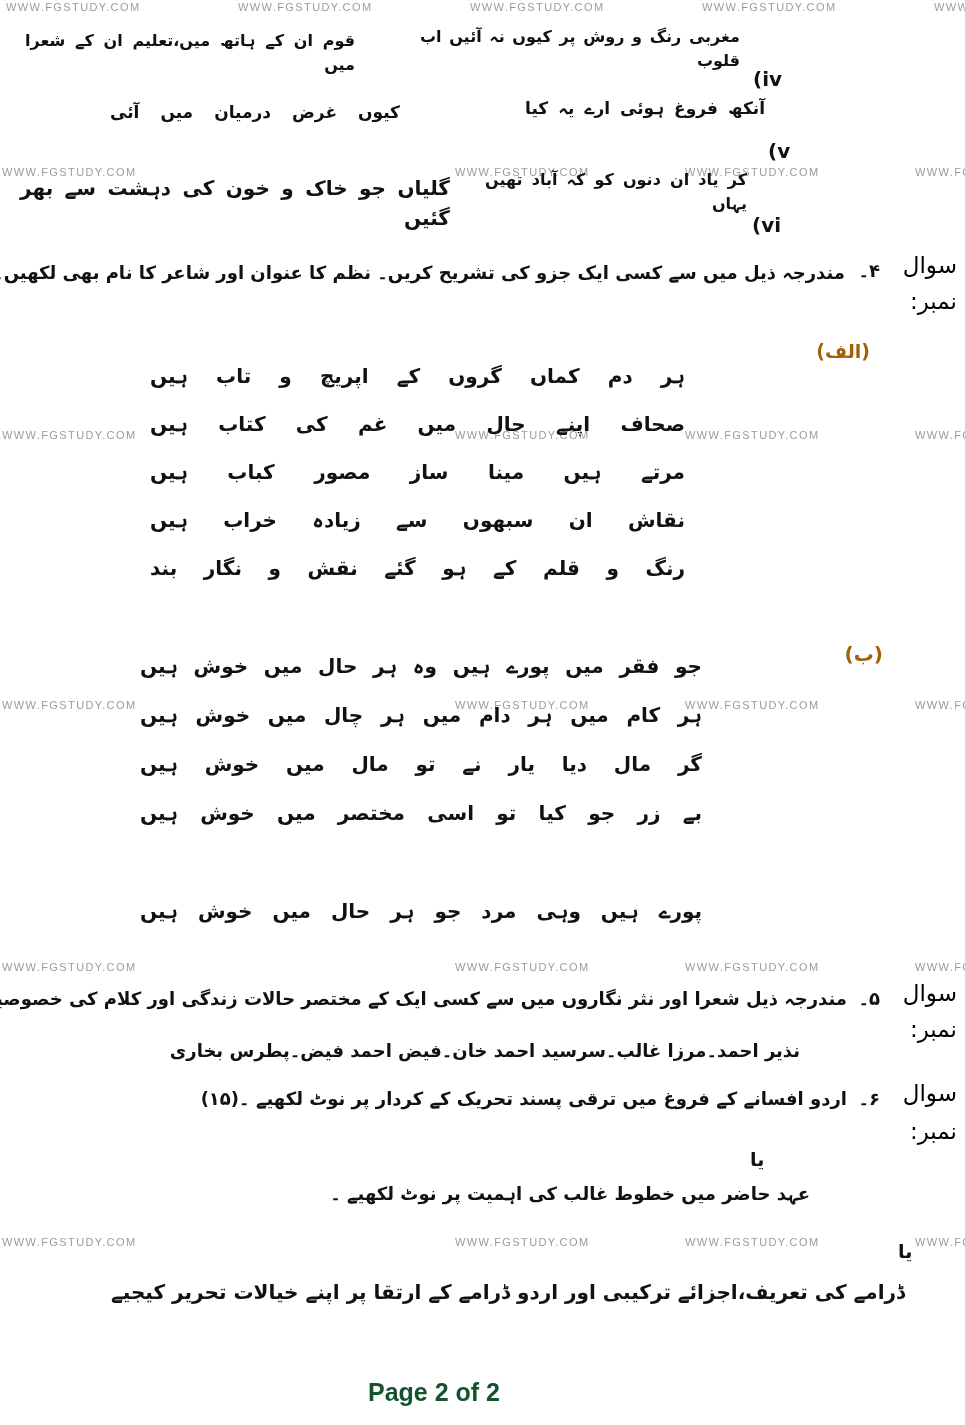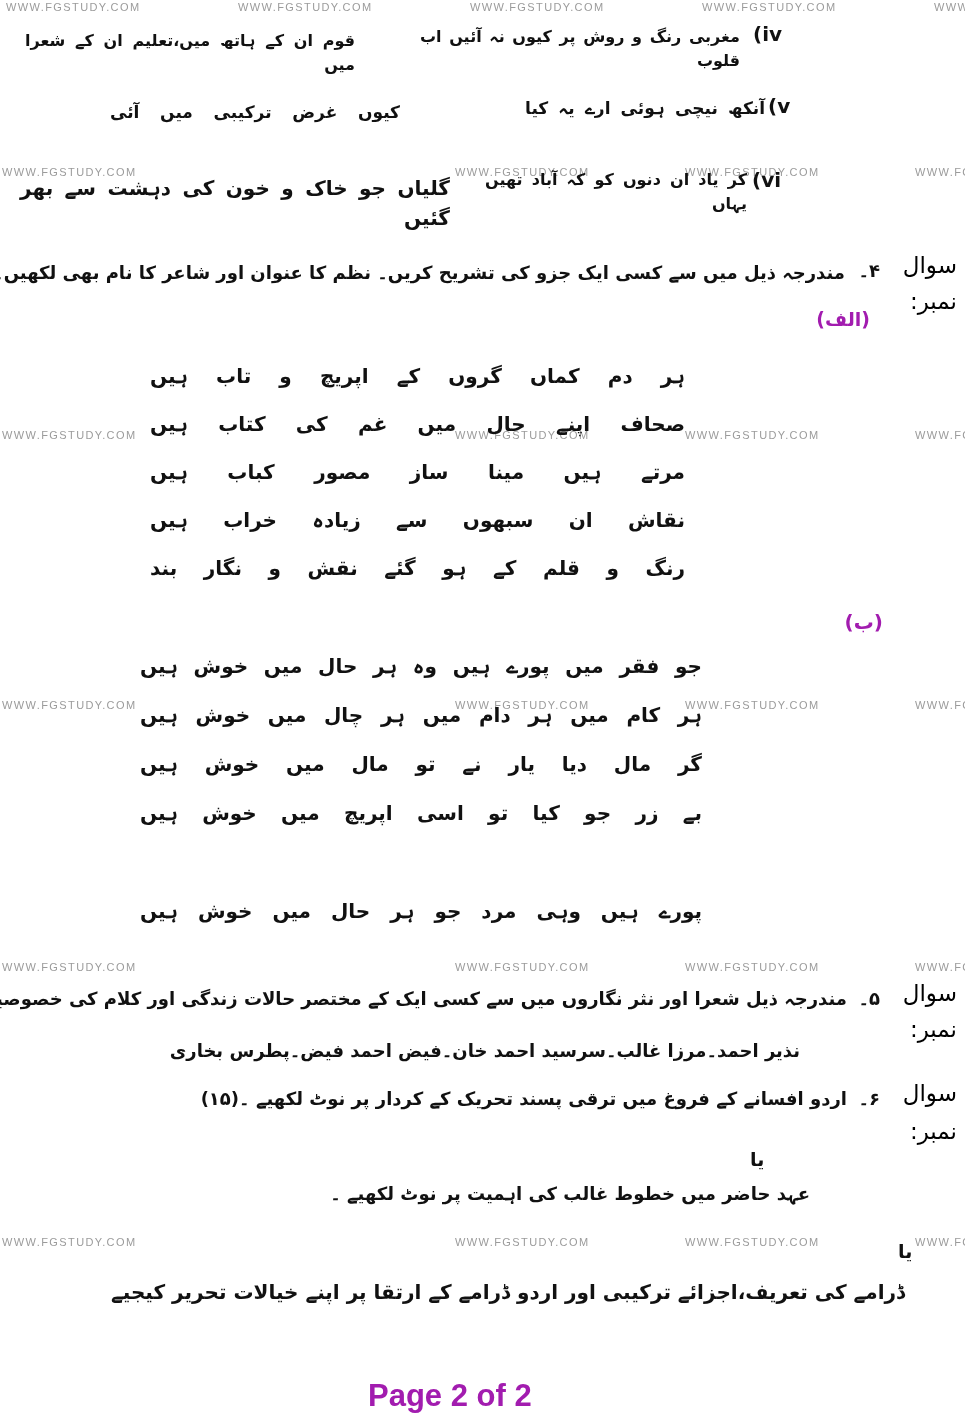--- a/index.html
+++ b/index.html
@@ -4,28 +4,28 @@
 <style>
   html,body{margin:0;padding:0;background:#fff;}
   .page{position:relative;width:965px;height:1425px;background:#fff;overflow:hidden;
         font-family:"DejaVu Sans",sans-serif;}
   .wm{position:absolute;color:#9b9b9b;font-family:"Liberation Sans",sans-serif;
       font-size:11px;letter-spacing:1.4px;white-space:nowrap;font-weight:400;text-align:right;}
   .ur{direction:rtl;color:#111;font-weight:bold;}
   .hemistich{position:absolute;text-align:justify;text-align-last:justify;line-height:1.5;}
   .vline{position:absolute;text-align:justify;text-align-last:justify;font-size:20px;line-height:1.4;}
   .marker{position:absolute;font-weight:bold;color:#111;font-size:20px;
-          font-family:"DejaVu Sans",sans-serif;direction:ltr;}
+          font-family:"DejaVu Sans",sans-serif;direction:ltr;margin-top:45px;}
   .qtext{position:absolute;direction:rtl;white-space:nowrap;font-weight:bold;color:#111;font-size:18px;}
   .qlabel{position:absolute;direction:rtl;font-weight:normal;color:#000000;font-size:23px;white-space:nowrap;}
   .qnum{position:absolute;direction:rtl;font-weight:bold;color:#111;font-size:18px;}
-  .partlabel{position:absolute;direction:rtl;font-weight:bold;color:#a21caf;font-size:19px;}
+  .partlabel{position:absolute;direction:rtl;font-weight:bold;color:#a16207;font-size:19px;margin-top:32px;}
   .or{position:absolute;direction:rtl;font-weight:bold;color:#111;font-size:19px;}
   .marks{direction:ltr;unicode-bidi:isolate;display:inline-block;}
-  .footer{position:absolute;left:368px;top:1378px;color:#a21caf;font-weight:bold;font-size:31px;
+  .footer{position:absolute;left:368px;top:1378px;color:#14532d;font-weight:bold;font-size:25px;
           font-family:"Liberation Sans",sans-serif;}
 </style>
 </head>
 <body>
 
 <div class="page">
 
   <span class="wm" style="left:6px;top:1px">WWW.FGSTUDY.COM</span>
   <span class="wm" style="left:238px;top:1px">WWW.FGSTUDY.COM</span>
   <span class="wm" style="left:470px;top:1px">WWW.FGSTUDY.COM</span>
@@ -55,22 +55,22 @@
   <span class="wm" style="left:2px;top:1236px">WWW.FGSTUDY.COM</span>
   <span class="wm" style="left:455px;top:1236px">WWW.FGSTUDY.COM</span>
   <span class="wm" style="left:685px;top:1236px">WWW.FGSTUDY.COM</span>
   <span class="wm" style="left:915px;top:1236px">WWW.FGSTUDY.COM</span>
 
   <span class="marker" style="left:753px;top:22px">(iv</span>
   <div class="ur hemistich" style="left:420px;top:25px;width:320px;font-size:16px">مغربی رنگ و روش پر کیوں نہ آئیں اب قلوب</div>
   <div class="ur hemistich" style="left:25px;top:29px;width:330px;font-size:16px">قوم ان کے ہاتھ میں،تعلیم ان کے شعرا میں</div>
 
   <span class="marker" style="left:768px;top:94px">(v</span>
-  <div class="ur hemistich" style="left:525px;top:96px;width:240px;font-size:17px">آنکھ نیچی ہوئی ارے یہ کیا</div>
-  <div class="ur hemistich" style="left:110px;top:100px;width:290px;font-size:17px">کیوں غرض ترکیبی میں آئی</div>
+  <div class="ur hemistich" style="left:525px;top:96px;width:240px;font-size:17px">آنکھ فروغ ہوئی ارے یہ کیا</div>
+  <div class="ur hemistich" style="left:110px;top:100px;width:290px;font-size:17px">کیوں غرض درمیان میں آئی</div>
 
   <span class="marker" style="left:752px;top:168px">(vi</span>
   <div class="ur hemistich" style="left:485px;top:168px;width:262px;font-size:16px">کر یاد ان دنوں کو کہ آباد تھیں یہاں</div>
   <div class="ur hemistich" style="left:20px;top:173px;width:430px;font-size:20px">گلیاں جو خاک و خون کی دہشت سے بھر گئیں</div>
 
   <div class="qlabel" style="right:8px;top:252px">سوال</div>
   <div class="qlabel" style="right:8px;top:288px">نمبر:</div>
   <div class="qnum" style="right:85px;top:260px">۴۔</div>
   <div class="qtext" style="right:120px;top:262px">
     <span>مندرجہ ذیل میں سے کسی ایک جزو کی تشریح کریں۔ نظم کا عنوان اور شاعر کا نام بھی لکھیں۔</span>
@@ -81,21 +81,21 @@
   <div class="ur vline" style="left:150px;top:410px;width:535px">صحاف اپنے حال میں غم کی کتاب ہیں</div>
   <div class="ur vline" style="left:150px;top:458px;width:535px">مرتے ہیں مینا ساز مصور کباب ہیں</div>
   <div class="ur vline" style="left:150px;top:506px;width:535px">نقاش ان سبھوں سے زیادہ خراب ہیں</div>
   <div class="ur vline" style="left:150px;top:554px;width:535px">رنگ و قلم کے ہو گئے نقش و نگار بند</div>
 
   <div class="partlabel" style="right:82px;top:610px;font-size:20px">(ب)</div>
 
   <div class="ur vline" style="left:140px;top:652px;width:562px">جو فقر میں پورے ہیں وہ ہر حال میں خوش ہیں</div>
   <div class="ur vline" style="left:140px;top:701px;width:562px">ہر کام میں ہر دام میں ہر چال میں خوش ہیں</div>
   <div class="ur vline" style="left:140px;top:750px;width:562px">گر مال دیا یار نے تو مال میں خوش ہیں</div>
-  <div class="ur vline" style="left:140px;top:799px;width:562px">بے زر جو کیا تو اسی اپریچ میں خوش ہیں</div>
+  <div class="ur vline" style="left:140px;top:799px;width:562px">بے زر جو کیا تو اسی مختصر میں خوش ہیں</div>
   <div class="ur vline" style="left:140px;top:897px;width:562px">پورے ہیں وہی مرد جو ہر حال میں خوش ہیں</div>
 
   <div class="qlabel" style="right:8px;top:980px">سوال</div>
   <div class="qlabel" style="right:8px;top:1016px">نمبر:</div>
   <div class="qnum" style="right:85px;top:988px">۵۔</div>
   <div class="qtext" style="right:118px;top:988px">
     <span>مندرجہ ذیل شعرا اور نثر نگاروں میں سے کسی ایک کے مختصر حالات زندگی اور کلام کی خصوصیات/طرز تحریر کا جائزہ لیں۔</span>
   </div>
   <div class="qtext" style="right:165px;top:1040px">نذیر احمد۔مرزا غالب۔سرسید احمد خان۔فیض احمد فیض۔پطرس بخاری</div>
 

